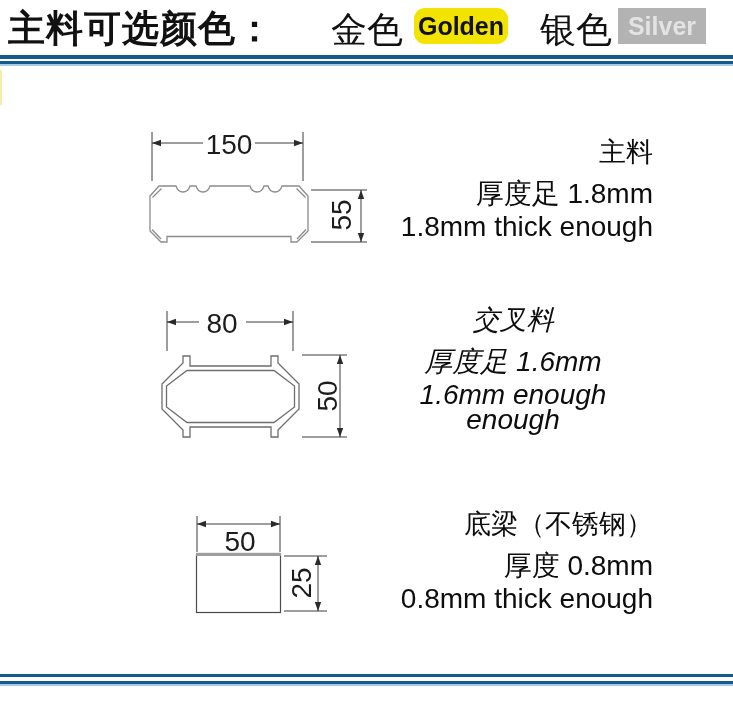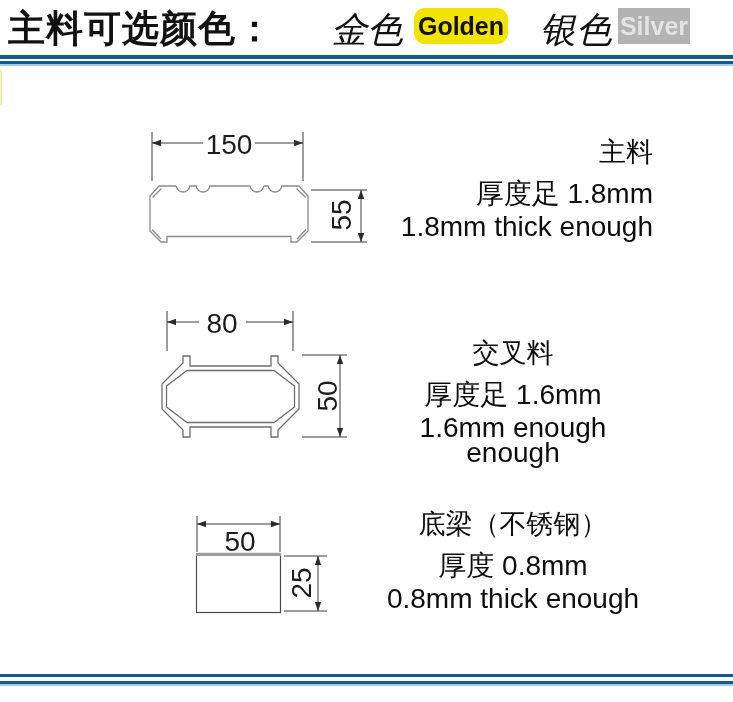--- a/index.html
+++ b/index.html
@@ -2,27 +2,27 @@
 <html><head>
 <meta charset="utf-8">
 <style>
   html,body{margin:0;padding:0;background:#ffffff;}
   .canvas{
     position:relative;width:733px;height:702px;background:#ffffff;
     font-family:"Liberation Sans",sans-serif;overflow:hidden;color:#111;padding-left:45px;
   }
   
   .hdr-title{position:absolute;left:8px;top:4px;font-size:37px;font-weight:700;letter-spacing:1px;white-space:nowrap;}
-  .hdr-cn{position:absolute;top:6px;font-size:36px;font-weight:400;white-space:nowrap;font-style:italic;}
+  .hdr-cn{position:absolute;top:6px;font-size:36px;font-weight:400;white-space:nowrap;}
   .hdr-cn.gold{left:331px;}
   .hdr-cn.silver{left:540px;text-align:center;}
   .badge{position:absolute;top:8px;height:36px;display:flex;align-items:center;justify-content:center;
          font-size:25px;font-weight:600;white-space:nowrap;}
   .badge.golden{left:414px;width:94px;background:#f2e400;color:#111111;border-radius:11px;}
-  .badge.silverb{left:618px;width:72px;background:#b3b3b3;color:#e3e3e3;}
+  .badge.silverb{left:618px;width:88px;background:#b3b3b3;color:#e3e3e3;}
   
   .rule{position:absolute;left:0;width:733px;}
   .rule.dark{background:#155b8d;}
   .rule.light{background:#a9cae6;}
   .td1{top:55px;height:4px;}
   .td2{top:61px;height:3px;}
   .td3{top:64px;height:2px;}
   .bd1{top:674px;height:3px;}
   .bd2{top:681px;height:3px;}
   .bd3{top:684px;height:2px;}
@@ -35,21 +35,21 @@
   .thickedge{stroke:#9e9e9e;stroke-width:3;}
   .dim{stroke:#3c3c3c;stroke-width:1;fill:none;}
   .arrow{fill:#2b2b2b;stroke:none;}
   .dimtext{font-family:"Liberation Sans",sans-serif;font-size:28px;fill:#1c1c1c;
            text-anchor:middle;dominant-baseline:central;}
   
   .caption{position:absolute;left:373px;width:280px;text-align:center;color:#0d0d0d;}
   .caption .name{font-size:27px;line-height:32px;font-weight:500;}
   .caption .spec{font-size:28px;line-height:36px;margin-top:8px;}
   .caption .en{font-size:28px;line-height:25px;margin-top:2px;}
-  .cap1{top:136px;text-align:right;} .cap2{top:337px;} .cap3{top:508px;}
+  .cap1{top:136px;text-align:right;} .cap2{top:304px;font-style:italic;} .cap3{top:508px;text-align:right;}
 </style>
 </head>
 <body>
 
 <div class="canvas">
 
   <div class="hdr-title">主料可选颜色：</div>
   <div class="hdr-cn gold">金色</div>
   <div class="badge golden">Golden</div>
   <div class="hdr-cn silver">银色</div>

